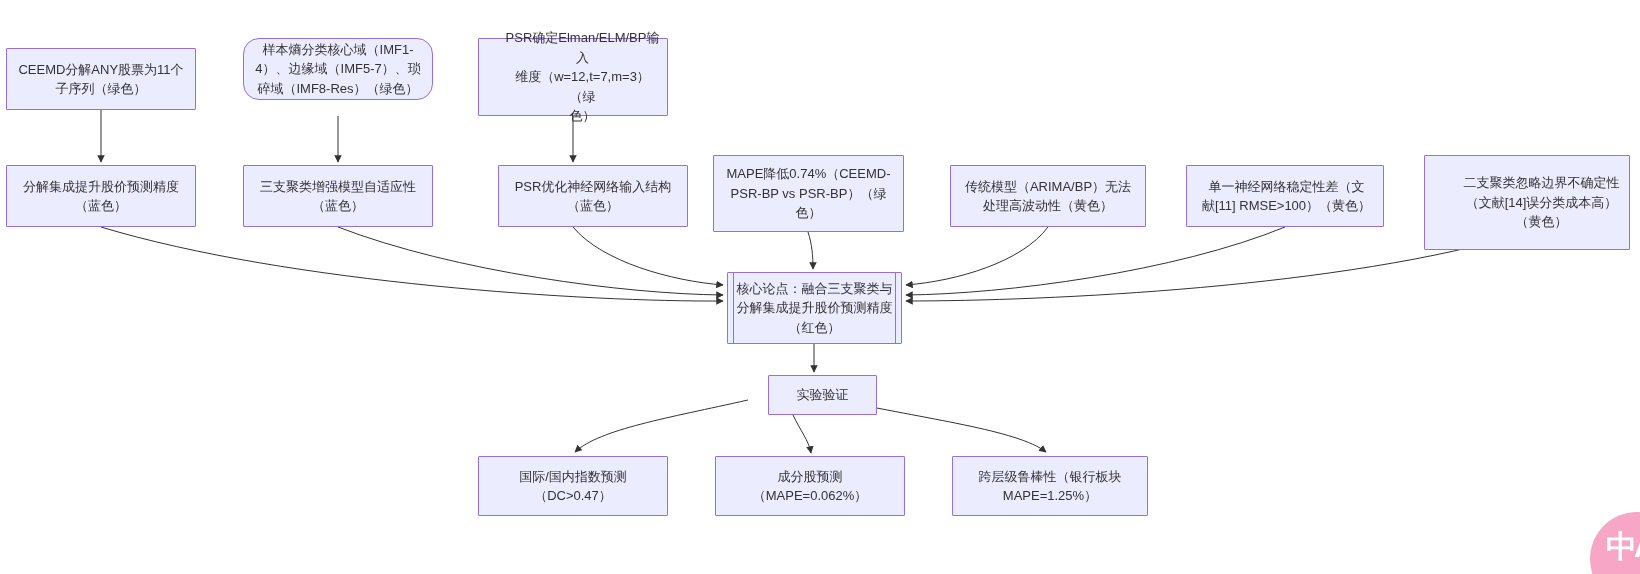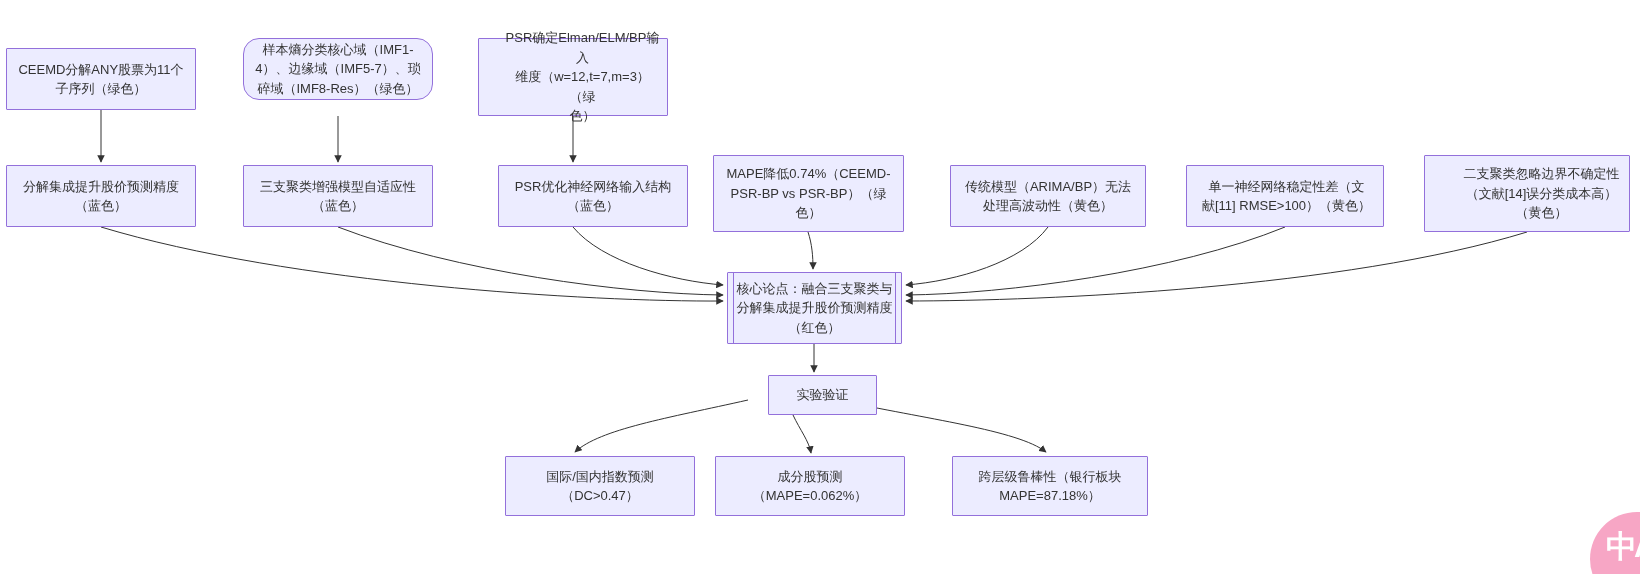--- a/index.html
+++ b/index.html
@@ -26,24 +26,24 @@
   
   #node-ceemd           {left:6px;   top:48px;  width:190px;height:62px;}
   #node-entropy         {left:243px; top:38px;  width:190px;height:62px;border-radius:16px;}
   #node-psr-dim         {left:478px; top:38px;  width:190px;height:78px;padding-left:24px;}
   #node-decomp          {left:6px;   top:165px; width:190px;height:62px;}
   #node-threeway        {left:243px; top:165px; width:190px;height:62px;}
   #node-psr-struct      {left:498px; top:165px; width:190px;height:62px;}
   #node-mape            {left:713px; top:155px; width:191px;height:77px;}
   #node-traditional     {left:950px; top:165px; width:196px;height:62px;}
   #node-single-nn       {left:1186px;top:165px; width:198px;height:62px;padding-left:8px;}
-  #node-twoway          {left:1424px;top:155px; width:206px;height:77px;padding-left:34px;}
+  #node-twoway          {left:1424px;top:155px; width:206px;height:95px;padding-left:34px;}
   #node-core            {left:727px; top:272px; width:175px;height:72px;}
   #node-experiment      {left:768px; top:375px; width:109px; height:40px;}
-  #node-index-pred      {left:478px; top:456px; width:190px;height:60px;margin-left:27px;}
+  #node-index-pred      {left:478px; top:456px; width:190px;height:60px;}
   #node-constituent-pred{left:715px; top:456px; width:190px;height:60px;}
   #node-robustness      {left:952px; top:456px; width:196px;height:60px;}
 
   .translate-badge{
     position:absolute;z-index:3;
     left:1590px;top:512px;width:94px;height:94px;border-radius:50%;
     background:#f7a6c5;color:#ffffff;cursor:pointer;
     font-weight:bold;font-size:31px;letter-spacing:-3px;
     display:flex;align-items:flex-start;justify-content:flex-start;
     padding:14px 0 0 16px;box-sizing:border-box;
@@ -104,17 +104,17 @@
 （黄色）</div>
   <div class="node subroutine" id="node-core">核心论点：融合三支聚类与
 分解集成提升股价预测精度
 （红色）</div>
   <div class="node" id="node-experiment">实验验证</div>
   <div class="node" id="node-index-pred">国际/国内指数预测
 （DC&gt;0.47）</div>
   <div class="node" id="node-constituent-pred">成分股预测
 （MAPE=0.062%）</div>
   <div class="node" id="node-robustness">跨层级鲁棒性（银行板块
-MAPE=87.18%）</div>
+MAPE=1.25%）</div>
 
   <div class="translate-badge">中A</div>
 
 </div>
 
 </body></html>

